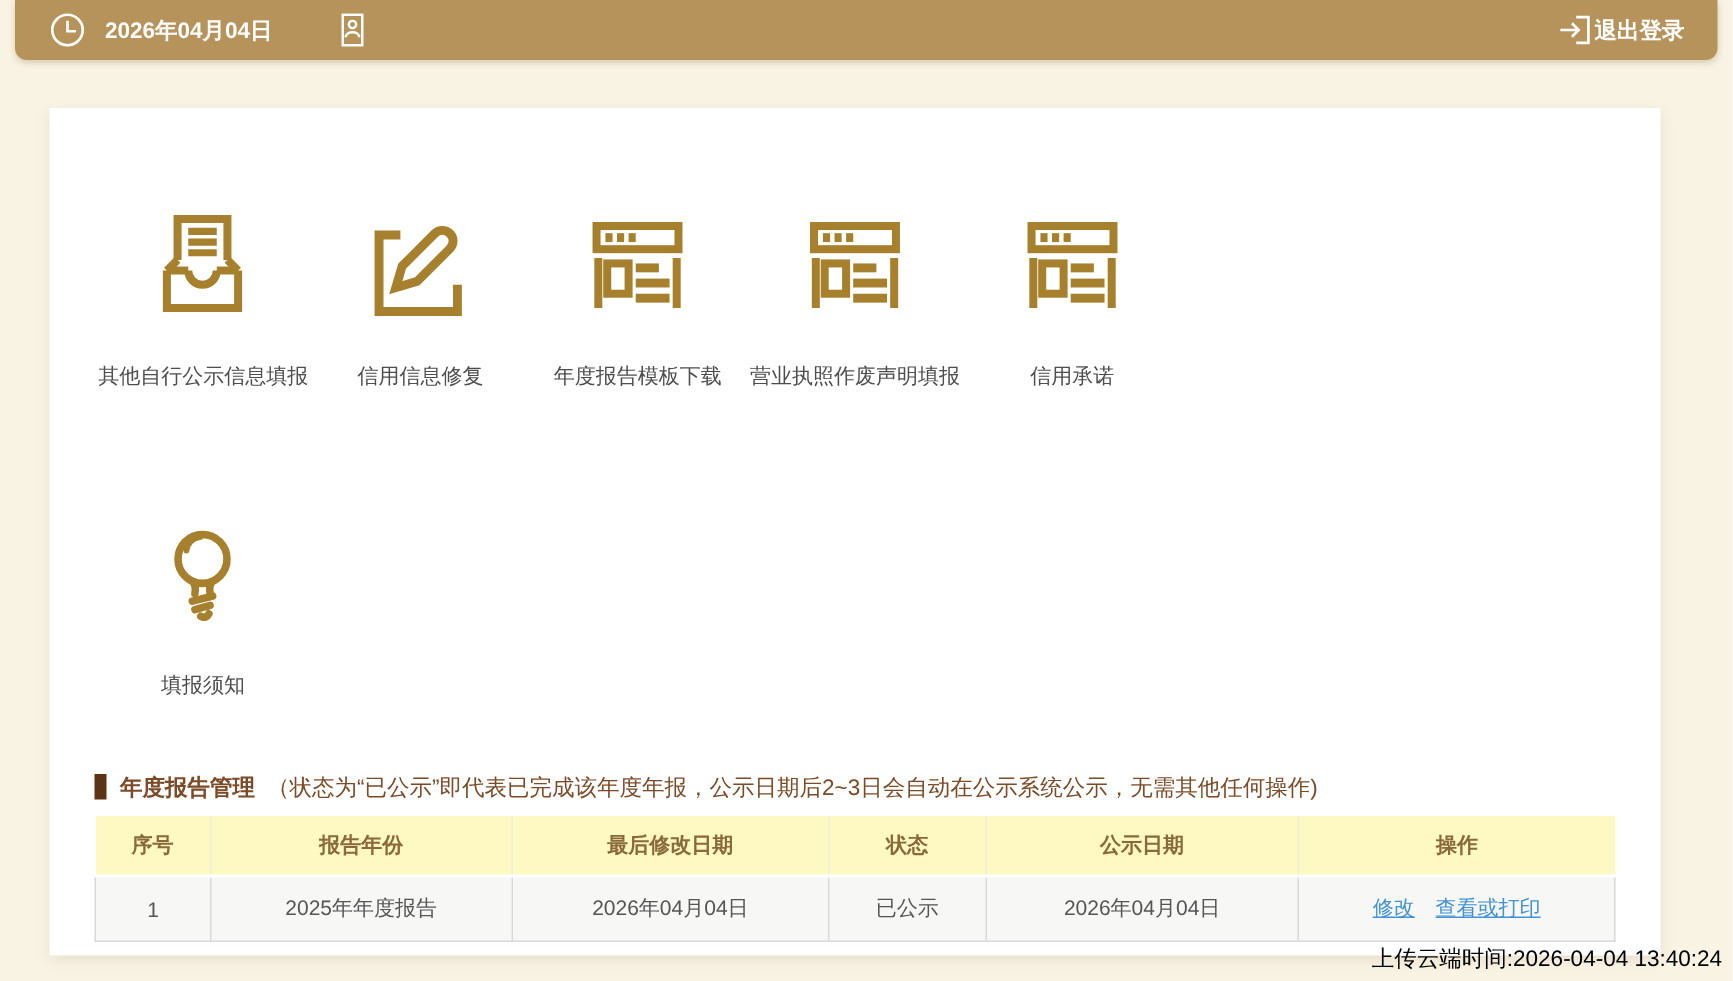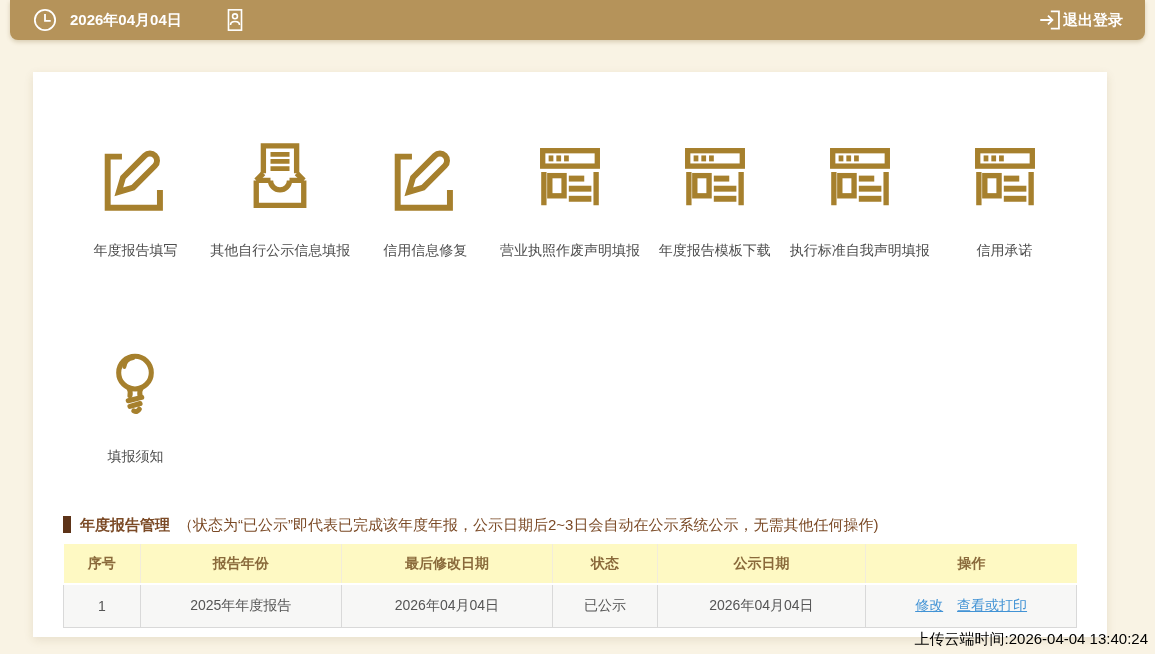--- a/index.html
+++ b/index.html
@@ -93,31 +93,20 @@
       </svg>
     </span>
     <span>退出登录</span>
   </div>
 </header>
 
 <main class="card">
 
   <div class="icon-grid">
 
-    <div class="shortcut">
-      <span class="ic">
-        <svg viewBox="0 0 64 64" fill="none" stroke="currentColor" stroke-width="5">
-          <path d="M21 14 H9 V57 H53 V42"></path>
-          <g transform="translate(-3 3) rotate(45 32 30)">
-            <path d="M26 34 V8 a6 6 0 0 1 12 0 V34 L32 45 Z"></path>
-          </g>
-        </svg>
-      </span>
-      <span class="lbl">年度报告填写</span>
-    </div>
 
     <div class="shortcut">
       <span class="ic">
         <svg viewBox="0 0 64 64" fill="none" stroke="currentColor" stroke-width="4.5">
           <path d="M18 28 V5 H46 V28"></path>
           <path d="M24 12 H40 M24 18 H40 M24 24 H40" stroke-width="4"></path>
           <path d="M18 28 L12 34 M46 28 L52 34"></path>
           <path d="M12 34 V55 H52 V34"></path>
           <path d="M12 34 H24 M40 34 H52"></path>
           <path d="M24 34 a8 8 0 0 0 16 0"></path>
@@ -147,60 +136,42 @@
             <rect x="20.5" y="13" width="4" height="5"></rect>
             <rect x="27" y="13" width="4" height="5"></rect>
             <rect x="31" y="30" width="13" height="5"></rect>
             <rect x="31" y="38.5" width="19" height="5"></rect>
             <rect x="31" y="47" width="19" height="5"></rect>
           </g>
           <path d="M10 27 V55 M54 27 V55"></path>
           <rect x="15" y="30" width="12" height="17"></rect>
         </svg>
       </span>
-      <span class="lbl">营业执照作废声明填报</span>
+      <span class="lbl">年度报告模板下载</span>
     </div>
 
     <div class="shortcut">
       <span class="ic">
         <svg viewBox="0 0 64 64" fill="none" stroke="currentColor" stroke-width="4.5">
           <rect x="9" y="9" width="46" height="13"></rect>
           <g fill="currentColor" stroke="none">
             <rect x="14" y="13" width="4" height="5"></rect>
             <rect x="20.5" y="13" width="4" height="5"></rect>
             <rect x="27" y="13" width="4" height="5"></rect>
             <rect x="31" y="30" width="13" height="5"></rect>
             <rect x="31" y="38.5" width="19" height="5"></rect>
             <rect x="31" y="47" width="19" height="5"></rect>
           </g>
           <path d="M10 27 V55 M54 27 V55"></path>
           <rect x="15" y="30" width="12" height="17"></rect>
         </svg>
       </span>
-      <span class="lbl">年度报告模板下载</span>
-    </div>
-
-    <div class="shortcut">
-      <span class="ic">
-        <svg viewBox="0 0 64 64" fill="none" stroke="currentColor" stroke-width="4.5">
-          <rect x="9" y="9" width="46" height="13"></rect>
-          <g fill="currentColor" stroke="none">
-            <rect x="14" y="13" width="4" height="5"></rect>
-            <rect x="20.5" y="13" width="4" height="5"></rect>
-            <rect x="27" y="13" width="4" height="5"></rect>
-            <rect x="31" y="30" width="13" height="5"></rect>
-            <rect x="31" y="38.5" width="19" height="5"></rect>
-            <rect x="31" y="47" width="19" height="5"></rect>
-          </g>
-          <path d="M10 27 V55 M54 27 V55"></path>
-          <rect x="15" y="30" width="12" height="17"></rect>
-        </svg>
-      </span>
-      <span class="lbl">执行标准自我声明填报</span>
-    </div>
+      <span class="lbl">营业执照作废声明填报</span>
+    </div>
+
 
     <div class="shortcut">
       <span class="ic">
         <svg viewBox="0 0 64 64" fill="none" stroke="currentColor" stroke-width="4.5">
           <rect x="9" y="9" width="46" height="13"></rect>
           <g fill="currentColor" stroke="none">
             <rect x="14" y="13" width="4" height="5"></rect>
             <rect x="20.5" y="13" width="4" height="5"></rect>
             <rect x="27" y="13" width="4" height="5"></rect>
             <rect x="31" y="30" width="13" height="5"></rect>

